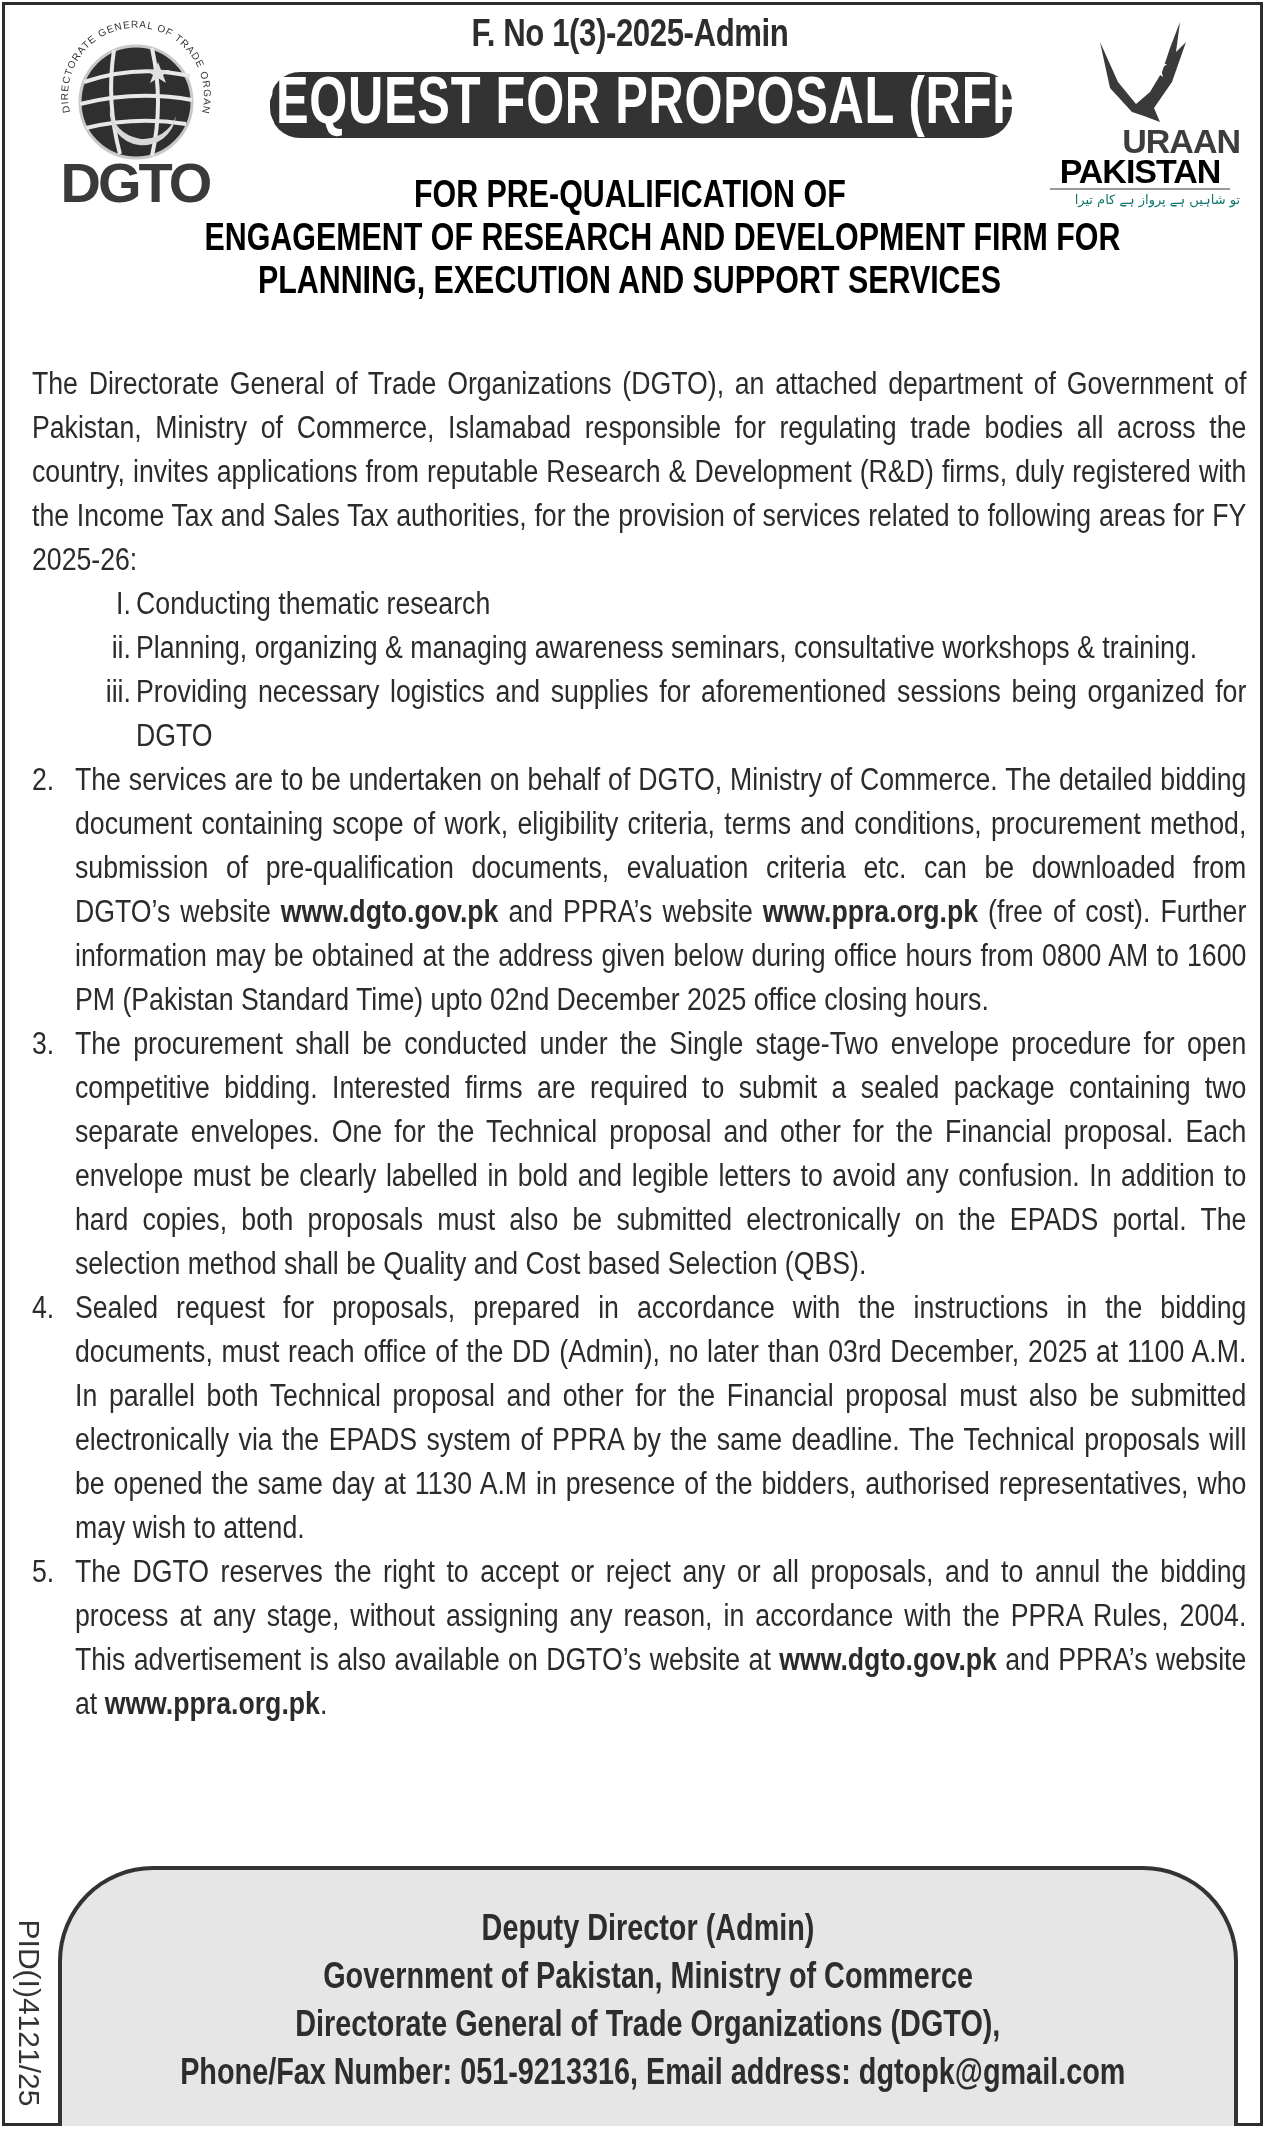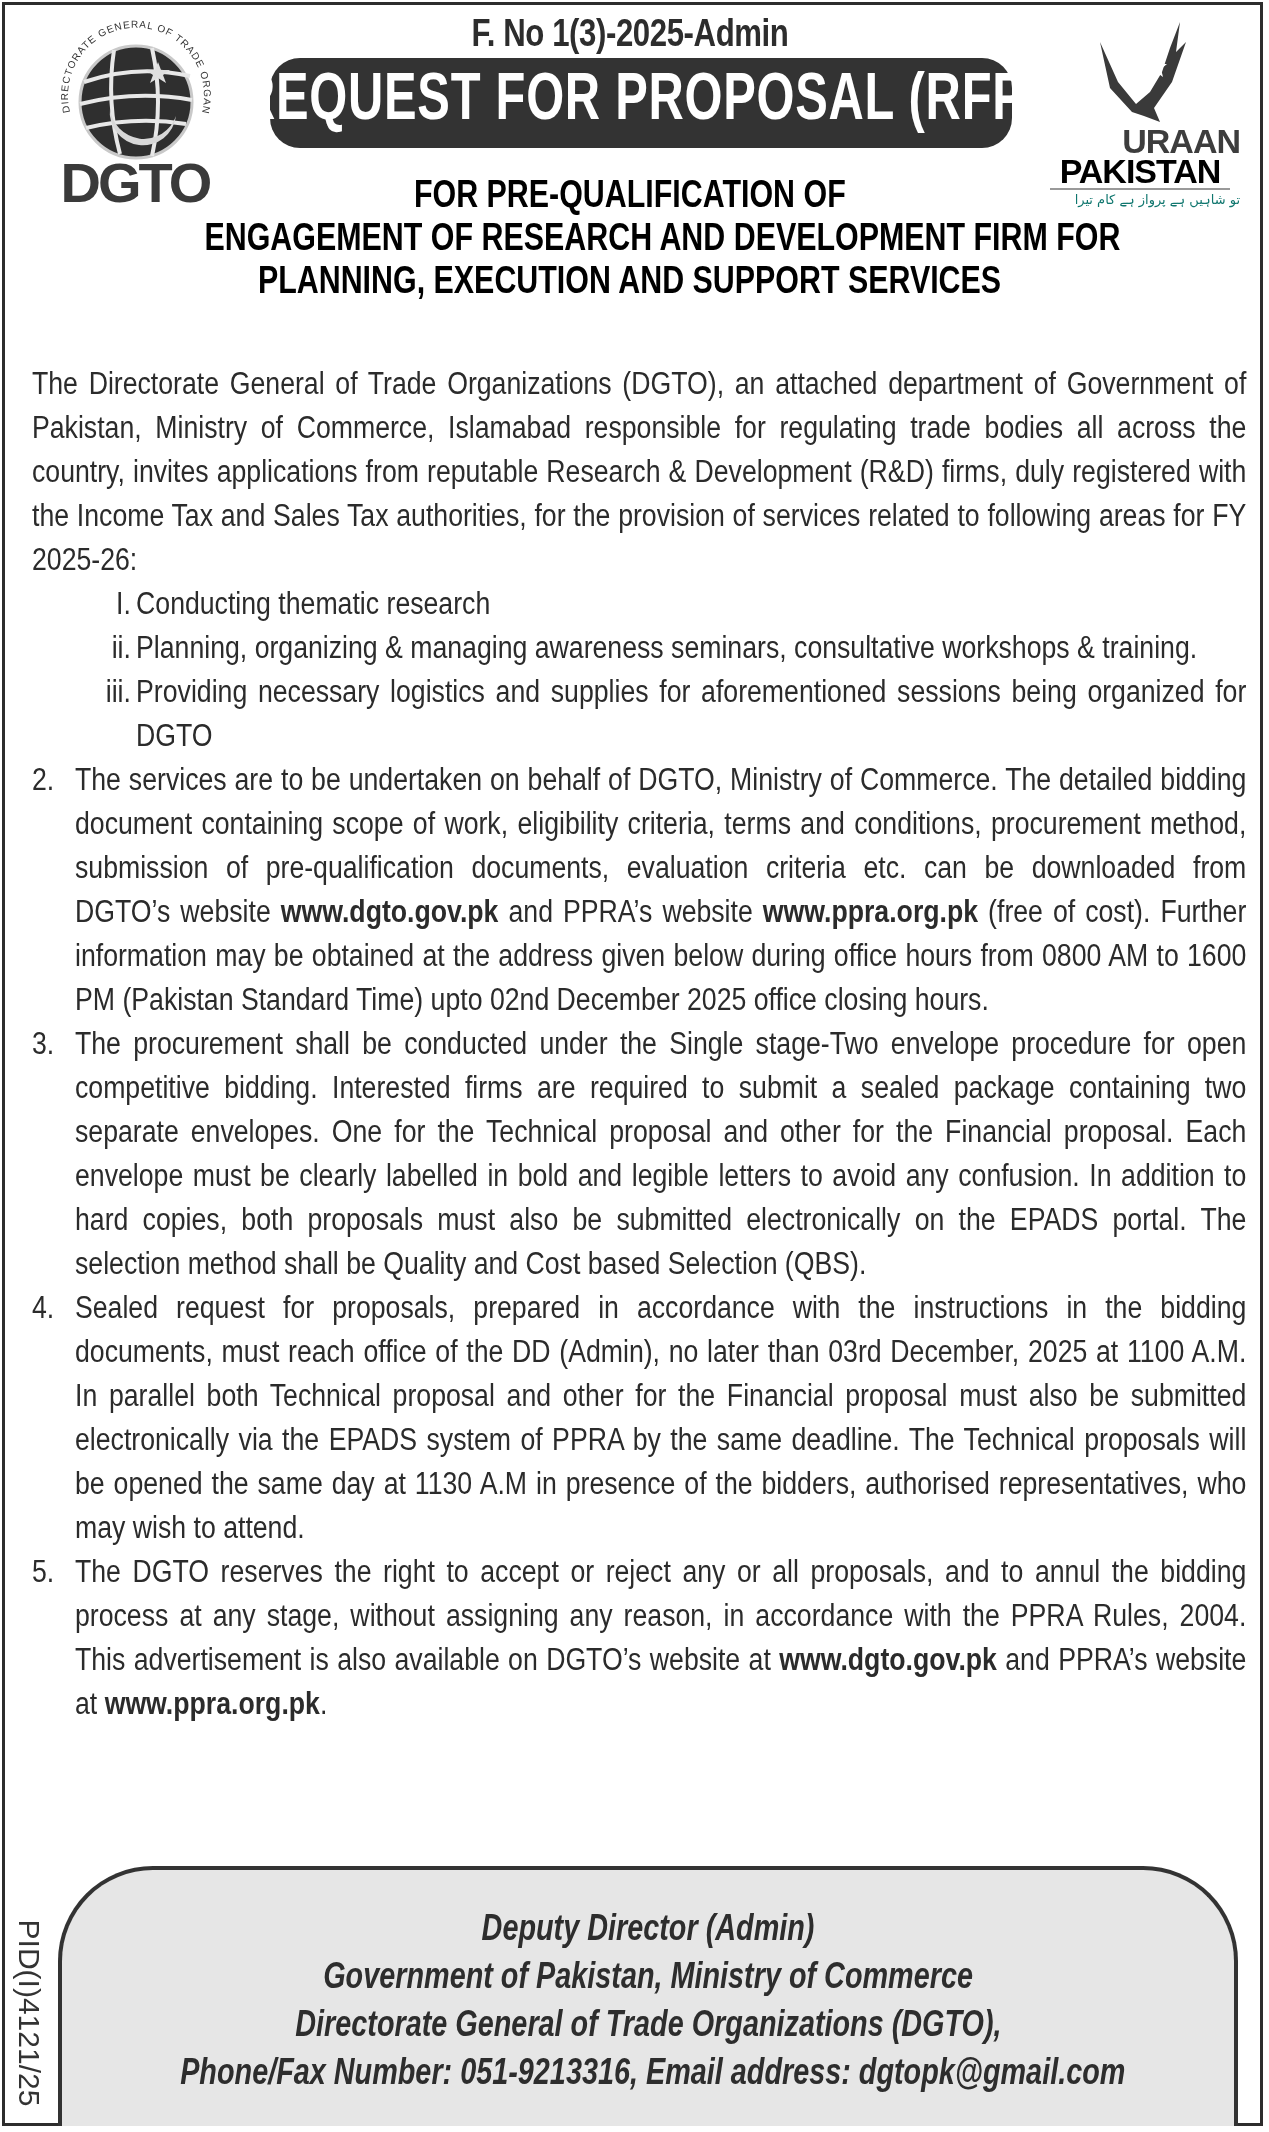--- a/index.html
+++ b/index.html
@@ -7,22 +7,22 @@
          font-family: "Liberation Sans", sans-serif; color: #2b2b2b; }
   .frame { position: absolute; left: 2px; top: 2px; width: 1261px; height: 2124px;
            border: 3px solid #2d2d2d; box-sizing: border-box; }
 
   
   .logo-dgto { position: absolute; left: 40px; top: 12px; width: 190px; height: 200px; }
   .logo-uraan { position: absolute; left: 1040px; top: 12px; width: 200px; height: 200px; }
   .file-no { position: absolute; left: 280px; top: 12px; width: 700px; text-align: center;
              font-family: "Liberation Sans", sans-serif; font-weight: bold; font-size: 38px;
              letter-spacing: -0.5px; color: #2d2d2d; transform: scaleX(0.82); transform-origin: center; }
-  .rfp-pill { position: absolute; left: 270px; top: 58px; width: 742px; height: 90px;
-              background: #333333; border-radius: 30px; display: flex; align-items: flex-start; justify-content: center; }
+  .rfp-pill { position: absolute; left: 270px; top: 72px; width: 742px; height: 66px;
+              background: #333333; border-radius: 30px; display: flex; align-items: flex-end; justify-content: center; }
   .rfp-pill span { color: #ffffff; font-weight: bold; font-size: 66px; letter-spacing: 1px;
                    transform: scaleX(0.74); display: inline-block; white-space: nowrap; }
   .subtitle { position: absolute; left: 90px; width: 1080px; text-align: center; font-weight: bold;
               font-size: 38px; color: #000000; white-space: nowrap; }
   .subtitle span { display: inline-block; transform: scaleX(0.8); transform-origin: center; }
   .st1 { top: 173px; } .st2 { top: 216px; text-align: right; } .st3 { top: 259px; }
 
   
   .body { position: absolute; left: 32px; top: 318px; width: 1214px; font-size: 31px;
           line-height: 44px; color: #2b2b2b; margin-top: 44px; }
@@ -35,21 +35,21 @@
   .numbered .txt { flex: 1; text-align: justify; text-align-last: left; }
   .roman { display: flex; padding-left: 75px; }
   .roman .rn { width: 40px; flex: none; text-align: right; padding-right: 6px; }
   .roman .txt { flex: 1; text-align: justify; text-align-last: left; }
   b.url { font-weight: bold; }
   .squeeze { font-size: 31px; transform: scaleX(0.86); transform-origin: left top; width: 1412px; }
 
   
   .contact { position: absolute; left: 58px; top: 1866px; width: 1180px; height: 260px;
              background: #e6e6e6; border: 4px solid #333; border-bottom: none;
-             border-radius: 95px 95px 0 0; box-sizing: border-box; font-style: italic; }
+             border-radius: 95px 95px 0 0; box-sizing: border-box; }
   .contact-lines { position: absolute; left: 0; top: 34px; width: 100%; text-align: center;
                    font-weight: bold; font-size: 36px; line-height: 48px; color: #2d2d2d; }
   .contact-lines div { white-space: nowrap; }
   .contact-lines span { display: inline-block; transform: scaleX(0.8); transform-origin: center; }
   .pid { position: absolute; left: 6px; top: 1900px; width: 46px; height: 225px; }
   .pid span { position: absolute; left: 50%; top: 50%; transform: translate(-50%,-50%) rotate(90deg);
               white-space: nowrap; font-size: 30px; color: #333; }
 </style>
 </head>
 <body>

